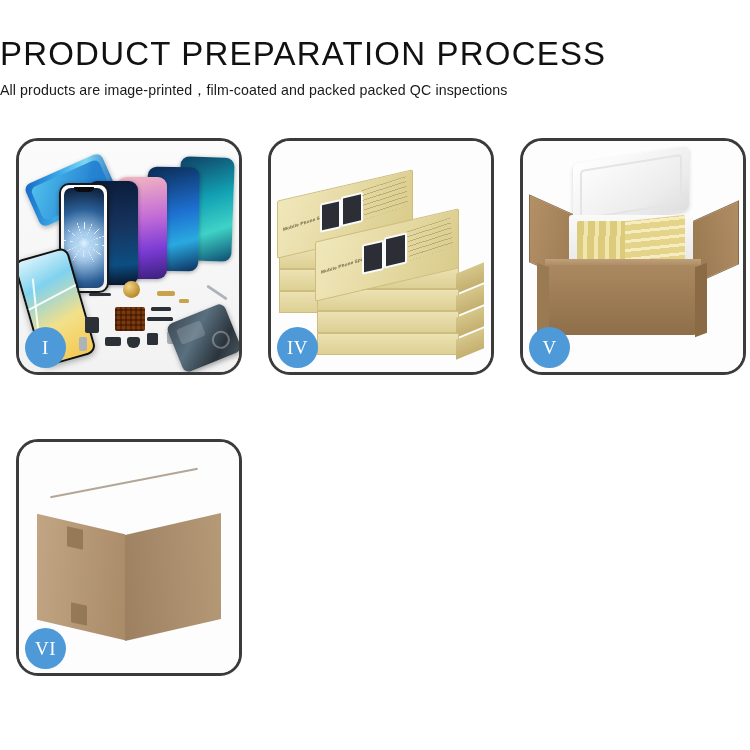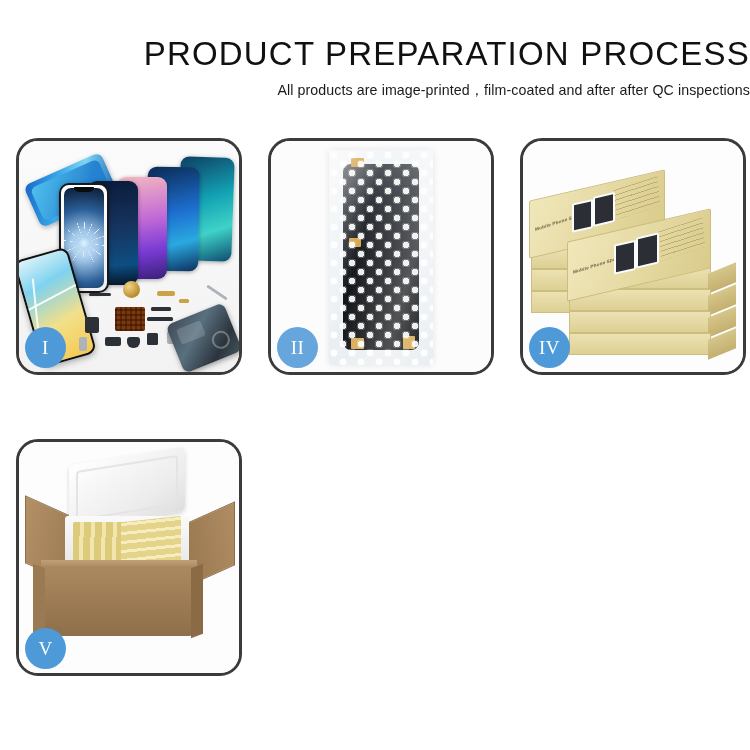--- a/index.html
+++ b/index.html
@@ -4,21 +4,21 @@
 <style>
   html,body{margin:0;padding:0;}
   body{
     width:750px;height:750px;overflow:hidden;
     background:#ffffff;
     font-family:"Liberation Sans","DejaVu Sans",sans-serif;
   }
   .page{position:relative;width:750px;height:750px;}
 
   
-  .header{text-align:right;padding-top:36px;}
+  .header{text-align:left;padding-top:36px;}
   .title{
     font-size:33px;letter-spacing:1.2px;color:#111;
     font-weight:400;line-height:1.08;white-space:nowrap;
   }
   .subtitle{
     margin-top:9px;font-size:14.2px;color:#1a1a1a;
     font-weight:400;white-space:nowrap;letter-spacing:.1px;
   }
 
   
@@ -299,21 +299,21 @@
   .seam{position:absolute;background:rgba(120,95,66,.55);}
   .tapetab{position:absolute;background:rgba(139,111,78,.75);border-radius:1px;}
 </style>
 </head>
 <body>
 
 <div class="page">
 
   <div class="header">
     <div class="title">PRODUCT PREPARATION PROCESS</div>
-    <div class="subtitle">All products are image-printed，film-coated and after after QC inspections</div>
+    <div class="subtitle">All products are image-printed，film-coated and packed packed QC inspections</div>
   </div>
 
   <div class="grid">
 
     <div class="panel">
       <div class="stage">
         <div class="p1-bg"></div>
 
         <div class="blue-screen">
           <div class="b1"></div>
@@ -348,36 +348,20 @@
         <div class="part silver" style="left:148px;top:190px;width:9px;height:13px;border-radius:2px;"></div>
         <div class="part silver" style="left:186px;top:150px;width:24px;height:3px;transform:rotate(34deg);"></div>
         <div class="part silver" style="left:196px;top:200px;width:4px;height:4px;border-radius:50%;"></div>
         <div class="part silver" style="left:204px;top:206px;width:4px;height:4px;border-radius:50%;"></div>
 
         <div class="backplate"></div>
       </div>
       <div class="badge">I</div>
     </div>
 
-    <div class="panel">
-      <div class="stage">
-        <div class="p2-bg"></div>
-        <div class="bubblebag">
-          <div class="inner-screen"></div>
-          <div class="flexcable"></div>
-          <div class="tape" style="left:22px;top:8px;width:13px;height:9px;"></div>
-          <div class="tape" style="left:20px;top:88px;width:12px;height:9px;"></div>
-          <div class="tape" style="left:22px;top:188px;width:13px;height:11px;"></div>
-          <div class="tape" style="left:74px;top:186px;width:12px;height:13px;"></div>
-          <div class="bubbles"></div>
-          <div class="bagsheen"></div>
-        </div>
-      </div>
-      <div class="badge soft">II</div>
-    </div>
 
 
     <div class="panel">
       <div class="stage">
         <div class="p4-bg"></div>
         <div class="stackwrap">
 
           <div class="sbox" style="left:2px;top:62px;">
               <div class="side"></div>
             </div>
@@ -429,15 +413,27 @@
         <div class="flapR"></div>
         <div class="foamlid"></div>
         <div class="foambox"></div>
         <div class="yellowstack"></div>
         <div class="cartonrim"></div>
         <div class="cartonfront"></div>
       </div>
       <div class="badge">V</div>
     </div>
 
+    <div class="panel">
+      <div class="stage">
+        <div class="p6-bg"></div>
+        <div class="ctop"></div>
+        <div class="cfrontL"></div>
+        <div class="cfrontR"></div>
+        <div class="seam" style="left:30px;top:40px;width:150px;height:2px;transform:rotate(-11deg);"></div>
+        <div class="tapetab" style="left:48px;top:86px;width:16px;height:20px;transform:skewY(13deg);"></div>
+        <div class="tapetab" style="left:52px;top:162px;width:16px;height:20px;transform:skewY(13deg);"></div>
+      </div>
+      <div class="badge">VI</div>
+    </div>
 
   </div>
 </div>
 
 </body></html>

